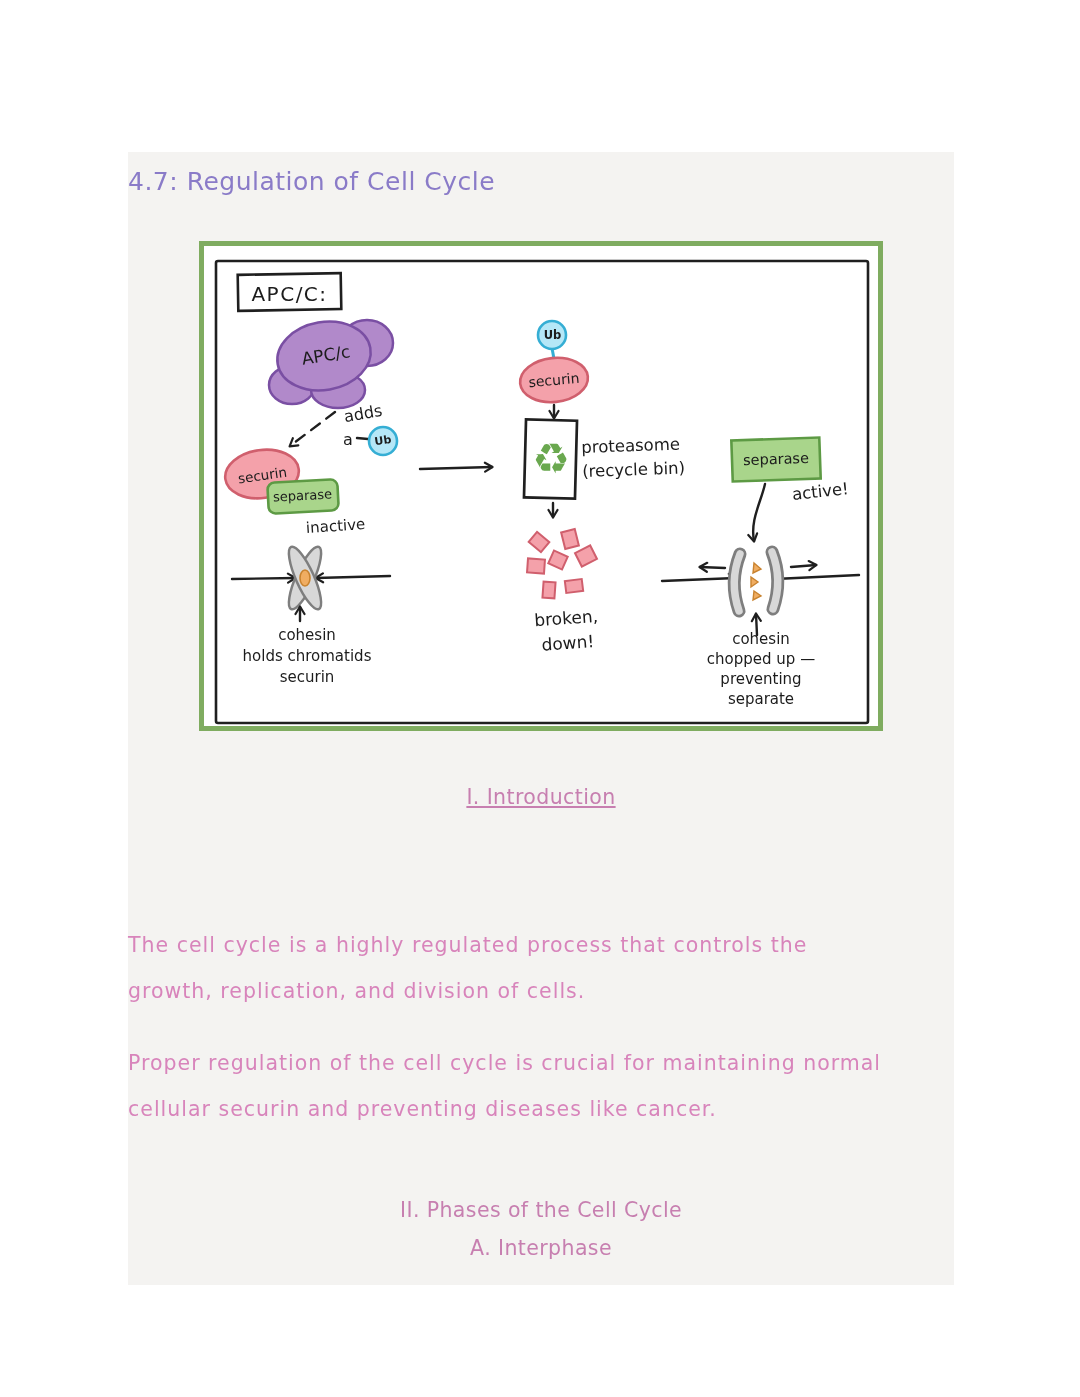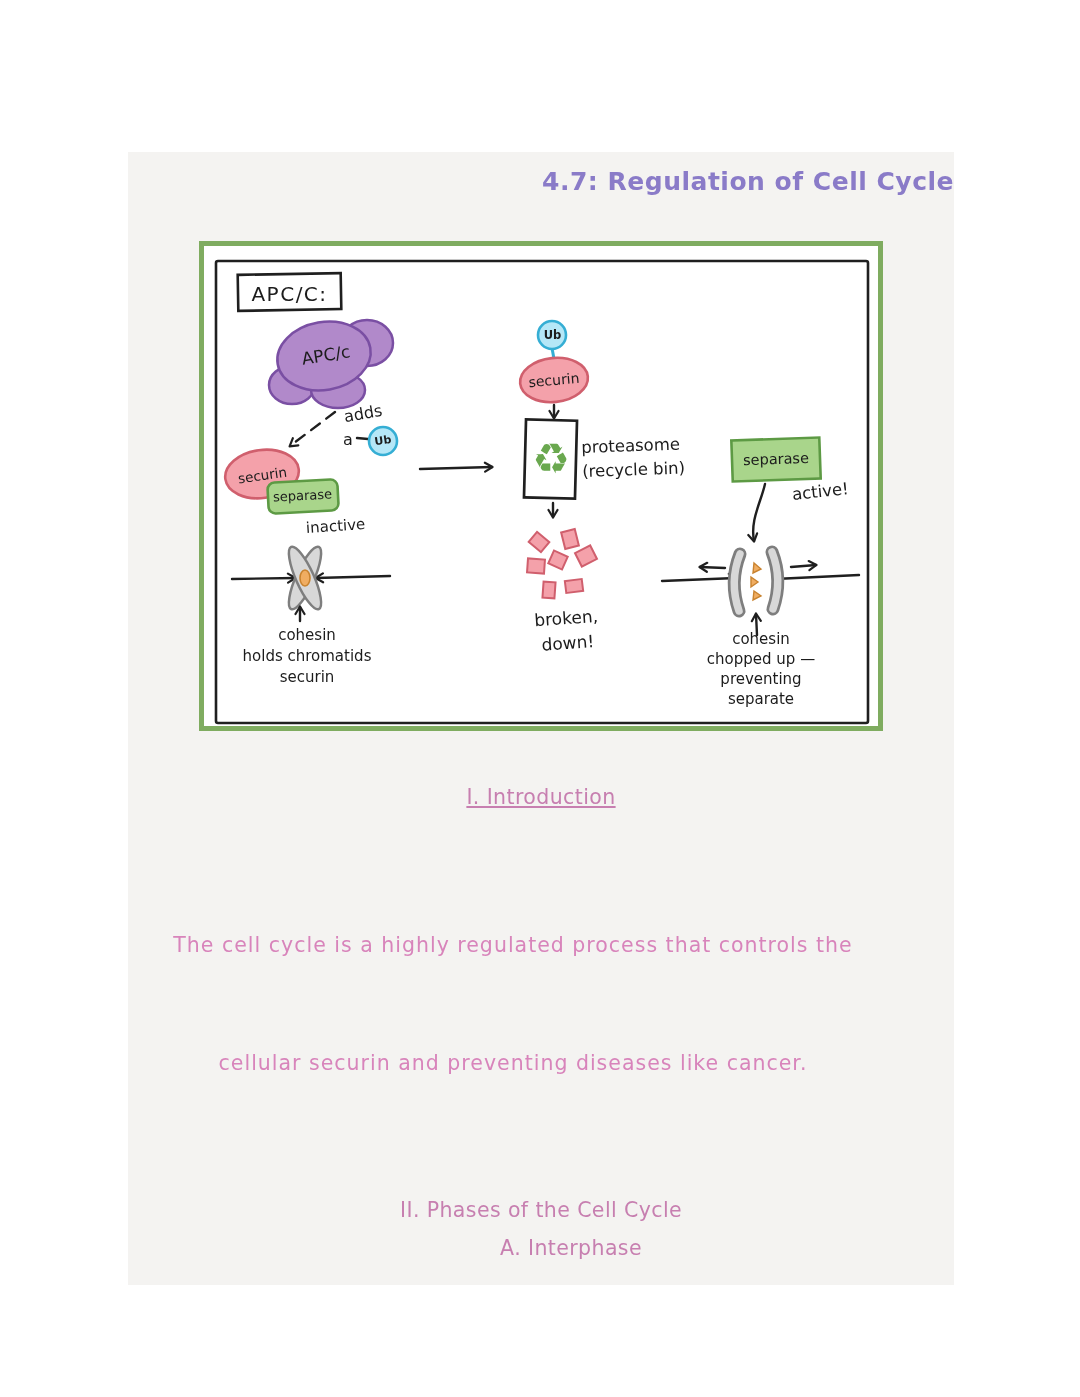--- a/index.html
+++ b/index.html
@@ -2,34 +2,34 @@
 <html><head>
 <meta charset="utf-8">
 <style>
   html,body{margin:0;padding:0;}
   body{
     width:1080px;height:1397px;position:relative;background:#ffffff;
     font-family:"DejaVu Sans",sans-serif;overflow:hidden;
   }
   .sheet{position:absolute;left:128px;top:152px;width:826px;height:1133px;background:#f4f3f1;}
   .title{
-    position:absolute;left:128px;top:167px;width:826px;margin:0;text-align:right;
-    font-size:25px;font-weight:bold;letter-spacing:0.5px;color:#8a7bc8;
+    position:absolute;left:128px;top:167px;width:826px;margin:0;text-align:left;
+    font-size:25px;font-weight:normal;letter-spacing:0.5px;color:#8a7bc8;
   }
   .diagram{position:absolute;left:199px;top:241px;width:684px;height:580px;}
   .diagram svg{position:absolute;left:0;top:0;}
   .ln{fill:none;stroke:#1f1f1f;stroke-width:2.4;stroke-linecap:round;}
   .hand{position:absolute;color:#1c1c1c;white-space:nowrap;line-height:1.3;}
   .hc{text-align:center;}
   .heading{
     position:absolute;left:128px;width:826px;text-align:center;
     font-size:20.5px;letter-spacing:0.4px;color:#c77fb0;
   }
   .para{
-    position:absolute;left:128px;width:770px;text-align:center;
+    position:absolute;left:128px;width:770px;text-align:left;
     font-size:20.5px;letter-spacing:1px;line-height:46px;color:#d884bb;
   }
 </style>
 </head>
 <body>
 
 <div class="sheet"></div>
 
 <h1 class="title">4.7: Regulation of Cell Cycle</h1>
 
@@ -153,21 +153,23 @@
     <div>chopped up —</div>
     <div>preventing</div>
     <div>separate</div>
   </div>
 </div>
 
 <div class="heading" style="top:785px;text-decoration:underline;">I. Introduction</div>
 
 <div class="para" style="top:922px;">
   <div>The cell cycle is a highly regulated process that controls the</div>
+  <div>growth, replication, and division of cells.</div>
 </div>
 
 <div class="para" style="top:1040px;">
+  <div>Proper regulation of the cell cycle is crucial for maintaining normal</div>
   <div>cellular securin and preventing diseases like cancer.</div>
 </div>
 
 <div class="heading" style="top:1198px;">II. Phases of the Cell Cycle</div>
 
-<div class="heading" style="top:1236px;padding-left:30px;">A. Interphase</div>
+<div class="heading" style="top:1236px;">A. Interphase</div>
 
 </body></html>

